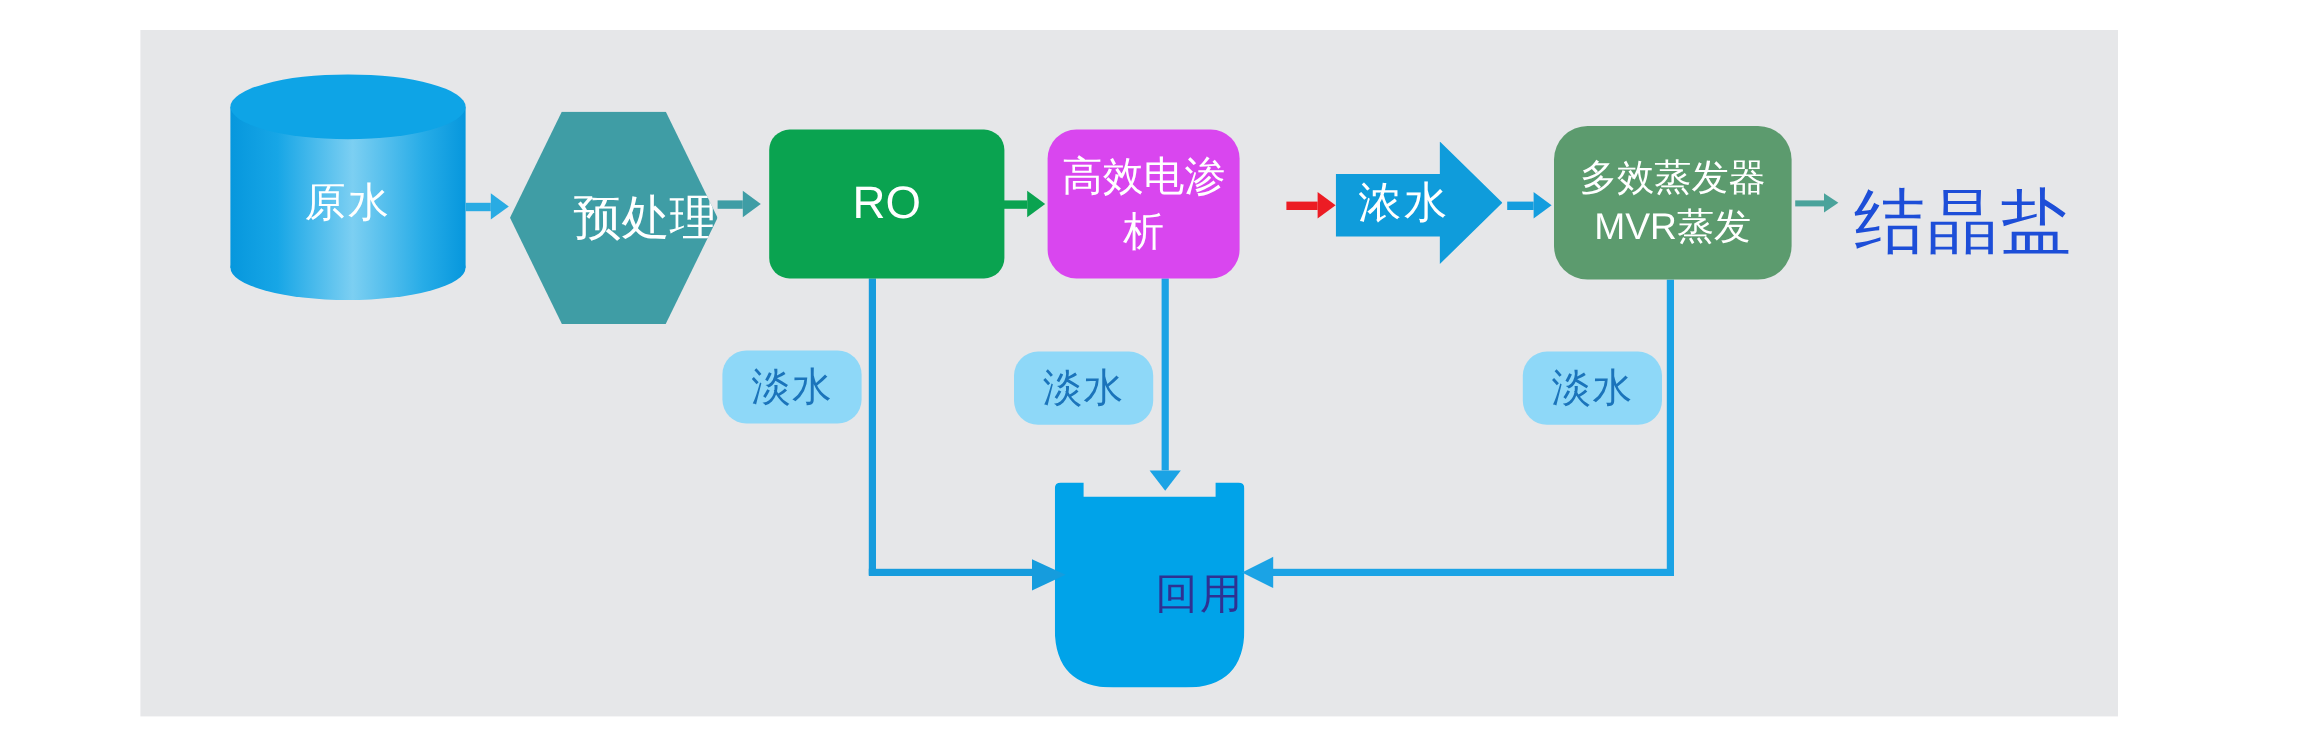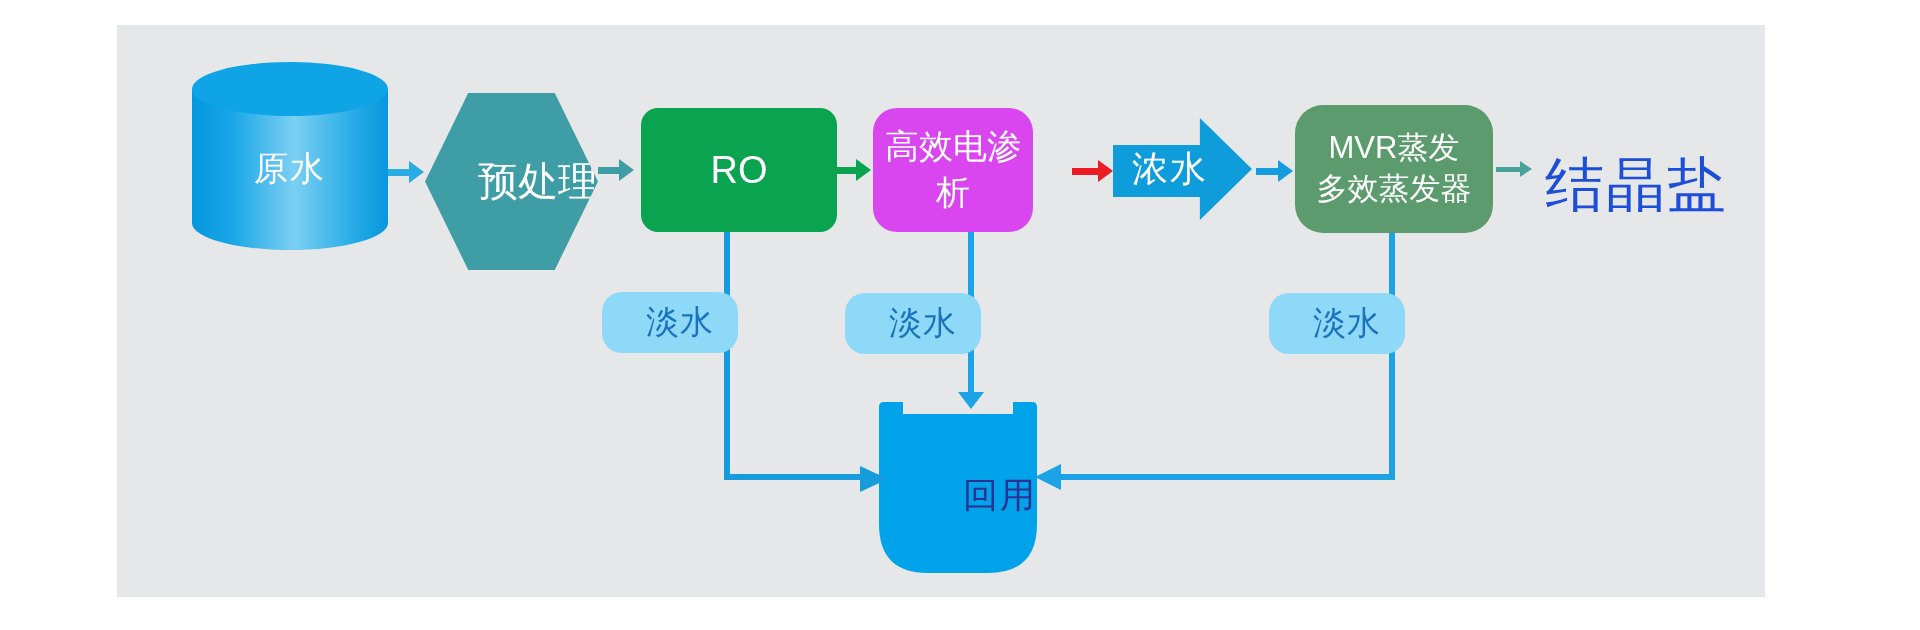--- a/index.html
+++ b/index.html
@@ -41,21 +41,21 @@
   .bigarrow{position:absolute;left:1113px;top:118px;width:139px;height:102px;background:#0f9cdb;
             clip-path:polygon(0 26.5%,62.5% 26.5%,62.5% 0,100% 50%,62.5% 100%,62.5% 77.5%,0 77.5%);}
   .bigarrow span{position:absolute;left:8%;top:0;width:66%;height:100%;display:flex;align-items:center;
                  justify-content:center;color:#ffffff;font-size:36px;letter-spacing:2px;}
 
   
   .salt{position:absolute;left:1545px;top:146px;color:#1d4ed8;font-size:59px;font-weight:500;letter-spacing:2px;}
 
   
   .pill{position:absolute;width:116px;height:61px;border-radius:20px;background:#8ed8f8;
-        display:flex;align-items:center;justify-content:center;color:#1b74bb;font-size:33px;letter-spacing:1px;padding-left:20px;}
+        display:flex;align-items:center;justify-content:center;color:#1b74bb;font-size:33px;letter-spacing:1px;}
 
   
   .line{position:absolute;background:#169cdd;}
   .head-right{position:absolute;width:0;height:0;border-top:13px solid transparent;
               border-bottom:13px solid transparent;border-left:28px solid #169cdd;}
   .head-left{position:absolute;width:0;height:0;border-top:13px solid transparent;
              border-bottom:13px solid transparent;border-right:26px solid #169cdd;}
   .head-down{position:absolute;width:0;height:0;border-left:13px solid transparent;
              border-right:13px solid transparent;border-top:17px solid #169cdd;}
 
@@ -125,22 +125,22 @@
   <div class="bigarrow">
     <span>浓水</span>
   </div>
 
   <div class="arrow-r" style="left:1256px;top:160px;width:37px;--c:#149dde;">
     <div class="sh"></div>
       <div class="hd"></div>
   </div>
 
   <div class="pbox box-ev">
+    <span>多效蒸发器</span>
     <span>MVR蒸发</span>
-    <span>多效蒸发器</span>
   </div>
 
   <div class="arrow-r sm" style="left:1496px;top:158px;width:36px;--c:#4aa39b;">
     <div class="sh"></div>
       <div class="hd"></div>
   </div>
 
   <div class="salt">结晶盐</div>
 
   <div class="pill" style="left:602px;top:292px;">

